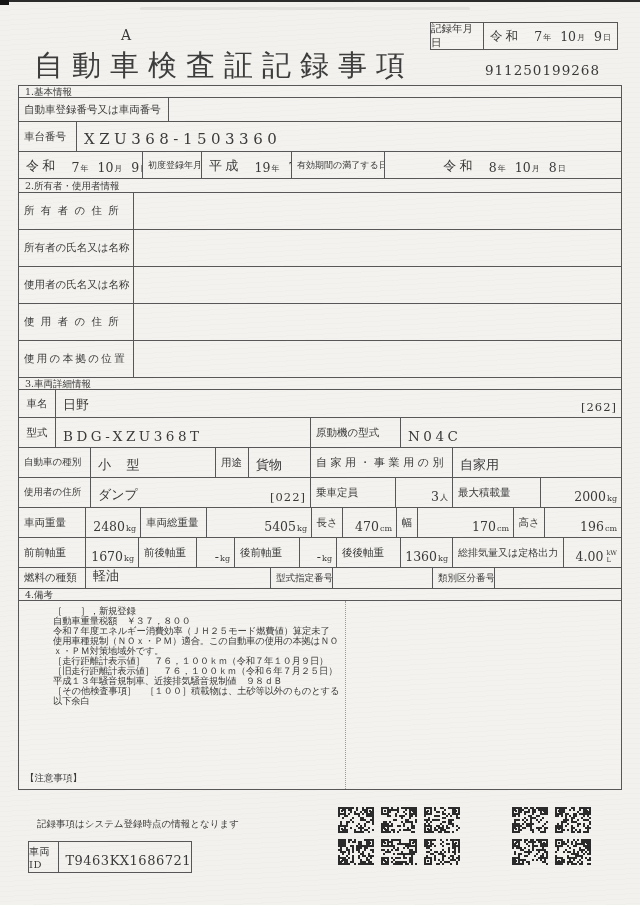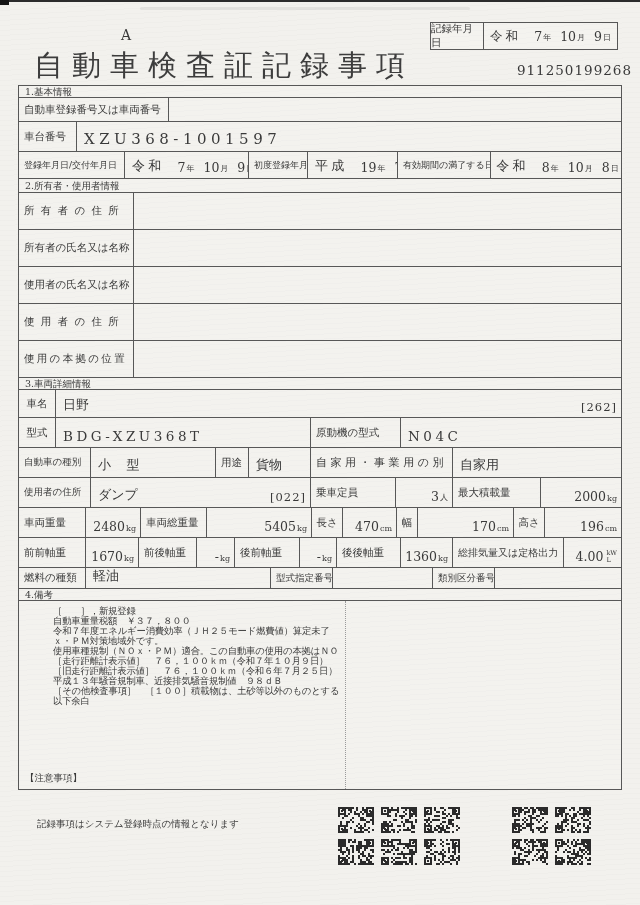--- a/index.html
+++ b/index.html
@@ -10,21 +10,21 @@
     background-image:repeating-linear-gradient(177deg, rgba(110,110,110,0.025) 0 1px, transparent 1px 5px);
     font-family:"DejaVu Serif","Liberation Serif",serif;
     color:#3a3a3a;
   }
   .scan-top { position:absolute; top:0; left:0; right:0; height:2px; background:#2b2b2b; }
   .scan-corner { position:absolute; top:0; left:0; width:9px; height:5px; background:#151515; }
   .smudge { position:absolute; top:7px; left:140px; width:330px; height:3px; background:rgba(100,100,100,0.10); border-radius:2px; }
 
   .form-mark { position:absolute; left:121px; top:27px; font-size:14px; }
   .title { position:absolute; left:34px; top:46px; font-size:29px; font-weight:normal; letter-spacing:9px; color:#3d3d3d; white-space:nowrap; }
-  .doc-number { position:absolute; top:62px; right:8px; font-size:13.5px; letter-spacing:1px; }
+  .doc-number { position:absolute; top:62px; right:40px; font-size:13.5px; letter-spacing:1px; }
 
   .record-box { position:absolute; left:430px; top:22px; width:188px; height:28px; border:1px solid #575757; display:flex; background:rgba(255,255,255,0.15); }
   .record-box .rlabel { width:58px; border-right:1px solid #575757; font-size:10.5px; display:flex; align-items:center; justify-content:center; }
   .record-box .rval { flex:1; display:flex; align-items:center; padding:0 6px; }
 
   .date { display:flex; align-items:flex-end; font-size:12.5px; white-space:nowrap; }
   .date .era { letter-spacing:0.25em; margin-right:4px; }
   .dg { display:flex; align-items:flex-end; margin-left:9px; }
   .dnum { font-size:12.5px; }
   .unit { font-size:8px; margin:0 0 1px 1px; }
@@ -98,25 +98,24 @@
   <div class="table">
     <div class="band">1.基本情報</div>
 
     <div class="row" style="height:24px">
       <div class="lab" style="width:150px">自動車登録番号又は車両番号</div>
       <div class="val fill"></div>
     </div>
 
     <div class="row" style="height:30px">
       <div class="lab" style="width:58px">車台番号</div>
-      <div class="val fill ls-chassis">XZU368-1001597</div>
+      <div class="val fill ls-chassis">XZU368-1503360</div>
     </div>
 
     <div class="row" style="height:27px">
-      <div class="lab sm" style="width:106px">登録年月日/交付年月日</div>
       <div class="val bordered date" style="width:124px">
         <span class="era">令和</span>
         <span class="dg">
             <span class="dnum">7</span>
             <span class="unit">年</span>
           </span>
         <span class="dg">
             <span class="dnum">10</span>
             <span class="unit">月</span>
           </span>
@@ -289,33 +288,37 @@
       <div class="val fill"></div>
     </div>
 
     <div class="band">4.備考</div>
 
     <div class="remarks">
       <div class="divider"></div>
       <div class="rline">［　　］，新規登録</div>
       <div class="rline">自動車重量税額　￥３７，８００</div>
       <div class="rline">令和７年度エネルギー消費効率（ＪＨ２５モード燃費値）算定未了</div>
+      <div class="rline">使用車種規制（ＮＯｘ・ＰＭ）適合。この自動車の使用の本拠はＮＯ</div>
       <div class="rline">ｘ・ＰＭ対策地域外です。</div>
-      <div class="rline">使用車種規制（ＮＯｘ・ＰＭ）適合。この自動車の使用の本拠はＮＯ</div>
       <div class="rline">［走行距離計表示値］　７６，１００ｋｍ（令和７年１０月９日）</div>
       <div class="rline">［旧走行距離計表示値］　７６，１００ｋｍ（令和６年７月２５日）</div>
       <div class="rline">平成１３年騒音規制車、近接排気騒音規制値　９８ｄＢ</div>
       <div class="rline">［その他検査事項］　［１００］積載物は、土砂等以外のものとする</div>
       <div class="rline">以下余白</div>
     </div>
   </div>
 
   <div class="notice-title">【注意事項】</div>
   <div class="notice-body">記録事項はシステム登録時点の情報となります</div>
 
+  <div class="vid-box">
+    <div class="vlabel">車両ID</div>
+    <div class="vval">T9463KX1686721</div>
+  </div>
 
   <div class="qr" style="left:338px; top:807px"><svg xmlns="http://www.w3.org/2000/svg" viewBox="0 0 18 13" width="36" height="26" shape-rendering="crispEdges">
         <rect x="0" y="0" width="1" height="1" fill="#2b2b2b"></rect>
         <rect x="3" y="0" width="1" height="1" fill="#2b2b2b"></rect>
         <rect x="4" y="0" width="1" height="1" fill="#2b2b2b"></rect>
         <rect x="5" y="0" width="1" height="1" fill="#2b2b2b"></rect>
         <rect x="6" y="0" width="1" height="1" fill="#2b2b2b"></rect>
         <rect x="7" y="0" width="1" height="1" fill="#2b2b2b"></rect>
         <rect x="9" y="0" width="1" height="1" fill="#2b2b2b"></rect>
         <rect x="12" y="0" width="1" height="1" fill="#2b2b2b"></rect>

